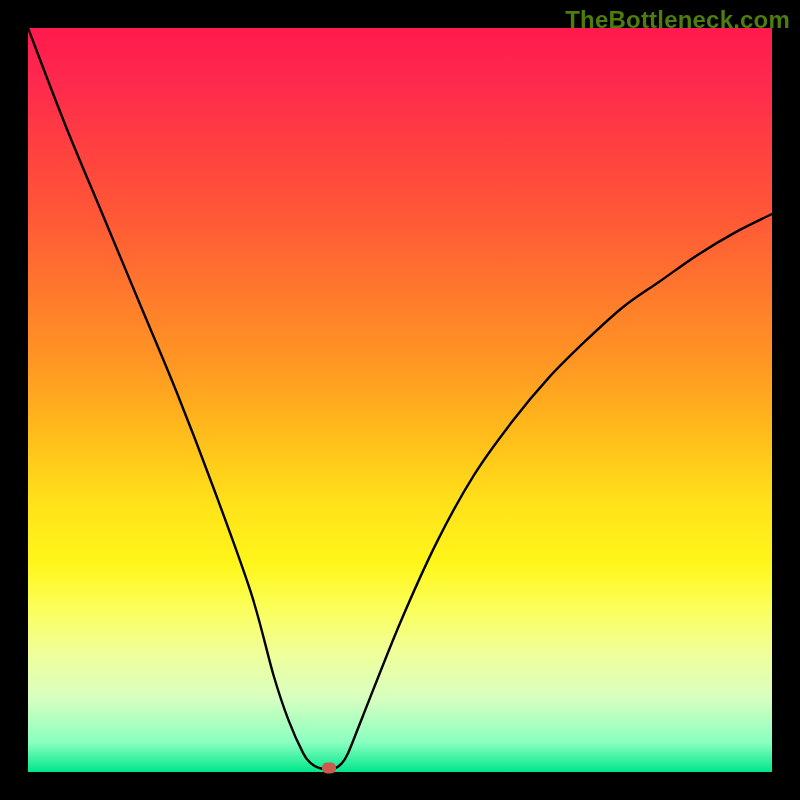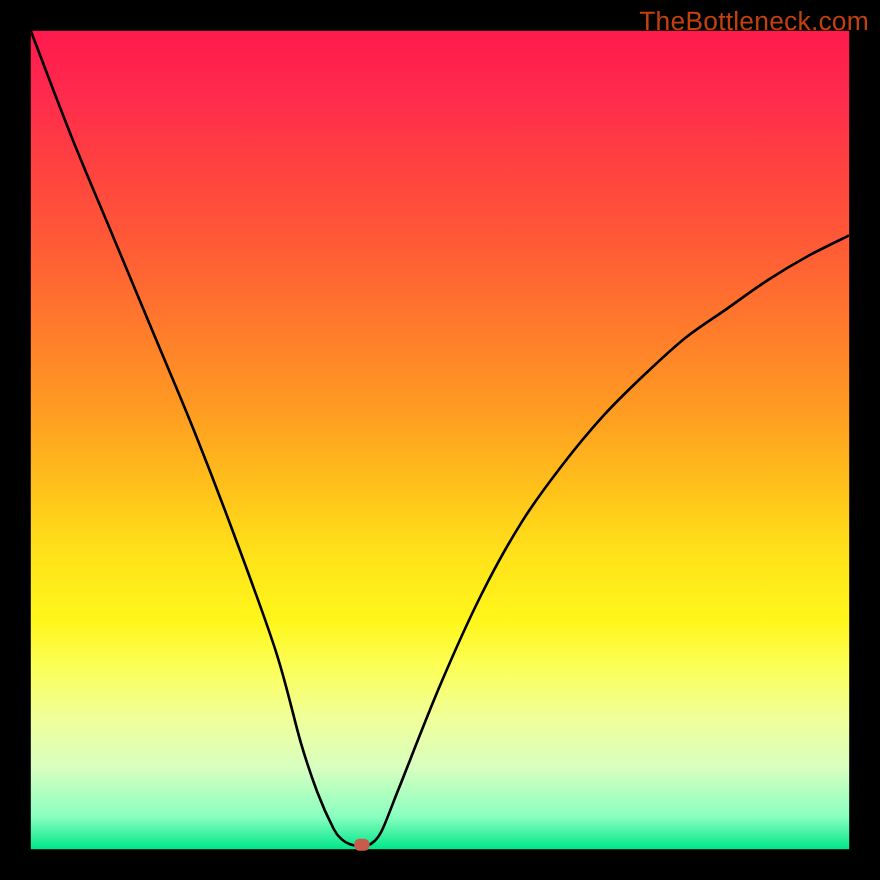--- a/index.html
+++ b/index.html
@@ -32,22 +32,22 @@
       #8affc0 96%,
       #00e68a 100%
     );
   }
   .watermark {
     position: absolute;
     top: 6px;
     right: 10px;
     font-family: Arial, Helvetica, sans-serif;
     font-size: 24px;
-    color: #c2410c;
-    font-weight: 400;
+    color: #4d7c0f;
+    font-weight: 700;
     letter-spacing: 0.2px;
   }
   svg.curve {
     position: absolute;
     left: 0; top: 0;
     width: 100%;
     height: 100%;
   }
   .marker {
     position: absolute;

